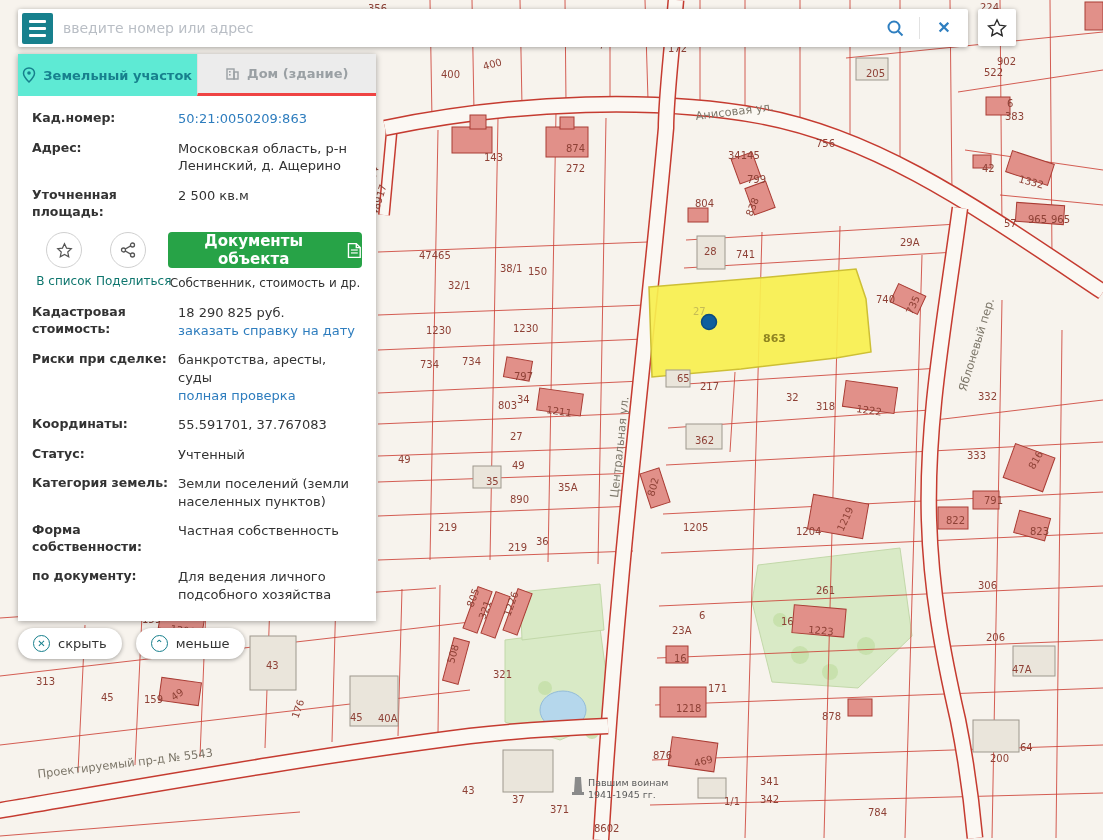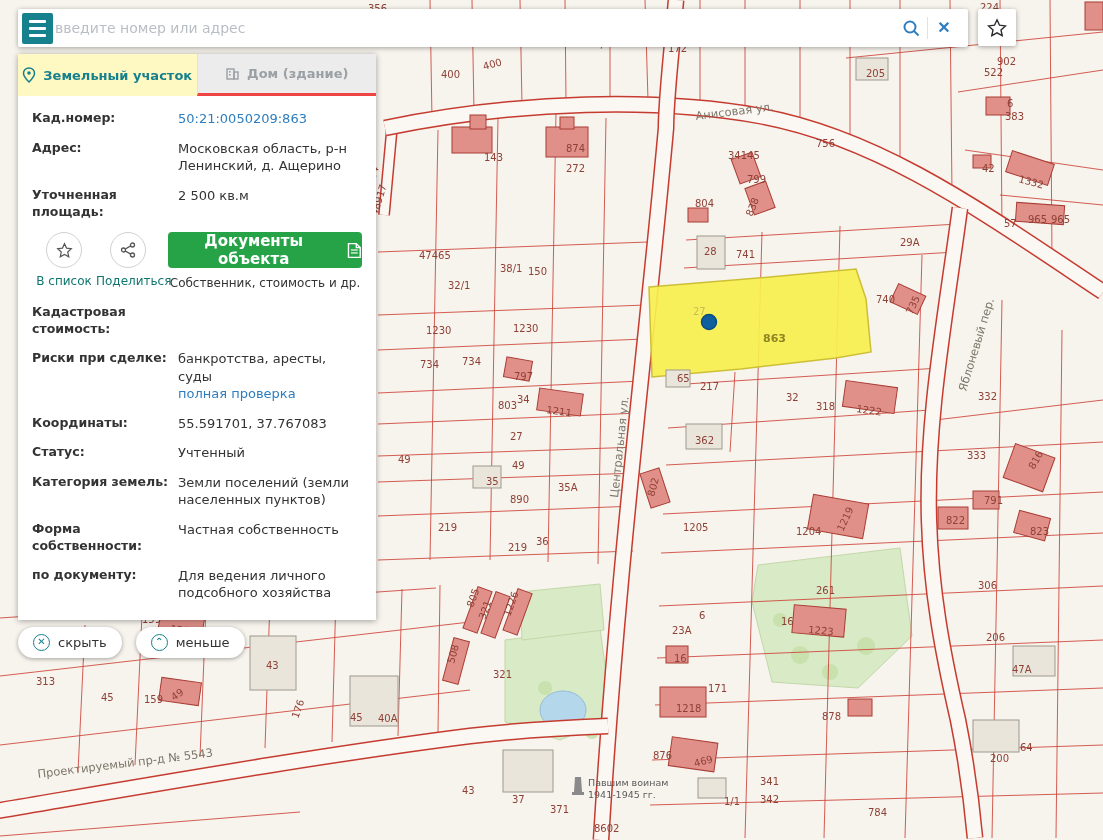--- a/index.html
+++ b/index.html
@@ -23,38 +23,38 @@
   .marker{fill:#0f5f9e;stroke:#0b4c80;stroke-width:1.5;}
   .ml{font-family:"DejaVu Sans",sans-serif;}
   .ml.num{font-size:10px;fill:#8e4136;}
   .ml.street{font-size:11.5px;fill:#7d776a;}
   .ml.sel{font-size:11px;font-weight:bold;fill:#8f8421;}
   .ml.faint{font-size:10px;fill:#c6bc55;}
   .ml.mem{font-size:9.5px;fill:#5c5c5c;}
 
   
   .topbar{position:absolute;left:18px;top:9px;width:950px;height:38px;background:#fff;border-radius:2px;
-    box-shadow:0 1px 5px rgba(0,0,0,.35);display:flex;align-items:center;padding:0 10px 0 4px;gap:2px;z-index:20;}
+    box-shadow:0 1px 5px rgba(0,0,0,.35);display:flex;align-items:center;padding:0 10px 0 4px;gap:10px;z-index:20;}
   .menu-btn{width:31px;height:31px;background:#17808d;border:none;border-radius:2px;display:flex;flex-direction:column;
     justify-content:center;align-items:center;gap:4px;cursor:pointer;flex-shrink:0;}
   .menu-btn i{display:block;width:17px;height:3px;background:#fff;border-radius:1px;}
   .search-input{flex:1;border:none;outline:none;font-size:14px;color:#333;font-family:inherit;background:transparent;}
   .search-input::placeholder{color:#b9bec5;}
   .icon-btn{background:none;border:none;cursor:pointer;display:flex;align-items:center;justify-content:center;width:28px;height:28px;flex-shrink:0;}
   .x-glyph{color:#2f7fc0;font-size:16px;font-weight:bold;line-height:1;}
   .vdiv{width:1px;height:22px;background:#e2e2e2;flex-shrink:0;}
   .fav-btn{position:absolute;left:978px;top:9px;width:38px;height:37px;background:#fff;border:none;border-radius:2px;
     box-shadow:0 1px 5px rgba(0,0,0,.35);z-index:20;display:flex;align-items:center;justify-content:center;cursor:pointer;}
 
   
   .panel-wrap{position:absolute;left:18px;top:54px;width:358px;z-index:15;}
   .panel{background:#fff;box-shadow:0 1px 6px rgba(0,0,0,.35);}
   .tabs{display:flex;}
   .tab{flex:1;height:42px;display:flex;align-items:center;justify-content:center;gap:7px;font-size:13px;font-weight:bold;cursor:pointer;}
-  .tab.active{color:#17808d;background:#fef9c3;}
+  .tab.active{color:#17808d;background:#5eead4;}
   .tab.inactive{color:#9aa0a4;background:#ececec;border-left:1px solid #e0e0e0;border-bottom:3px solid #ef4444;}
   .content{padding:14px 14px 16px;}
   .row{display:flex;margin-bottom:12px;font-size:13px;color:#333;}
   .row .lbl{width:146px;flex-shrink:0;font-weight:bold;font-size:12.5px;line-height:1.35;}
   .row .val{flex:1;line-height:1.35;}
   .link{color:#2e7dbe;text-decoration:none;cursor:pointer;display:inline-block;}
   .actions{display:flex;align-items:flex-start;margin:4px 0 14px;}
   .act{width:64px;text-align:center;cursor:pointer;}
   .circle{width:36px;height:36px;border:1px solid #d0d0d0;border-radius:50%;margin:0 auto 6px;display:flex;align-items:center;justify-content:center;background:#fff;}
   .act-lbl{font-size:12px;color:#0f766e;}
@@ -388,20 +388,24 @@
                   <line x1="4" y1="8" x2="11" y2="8" stroke="#fff" stroke-width="1.2"></line>
                   <line x1="4" y1="11" x2="11" y2="11" stroke="#fff" stroke-width="1.2"></line>
                 </svg>
             </button>
             <div class="docs-cap">Собственник, стоимость и др.</div>
           </div>
         </div>
 
         <div class="row">
           <div class="lbl">Кадастровая стоимость:</div>
+          <div class="val">
+            <div>18 290 825 руб.</div>
+            <a class="link">заказать справку на дату</a>
+          </div>
         </div>
         <div class="row">
           <div class="lbl">Риски при сделке:</div>
           <div class="val">
             <div>банкротства, аресты, суды</div>
             <a class="link">полная проверка</a>
           </div>
         </div>
         <div class="row">
           <div class="lbl">Координаты:</div>

